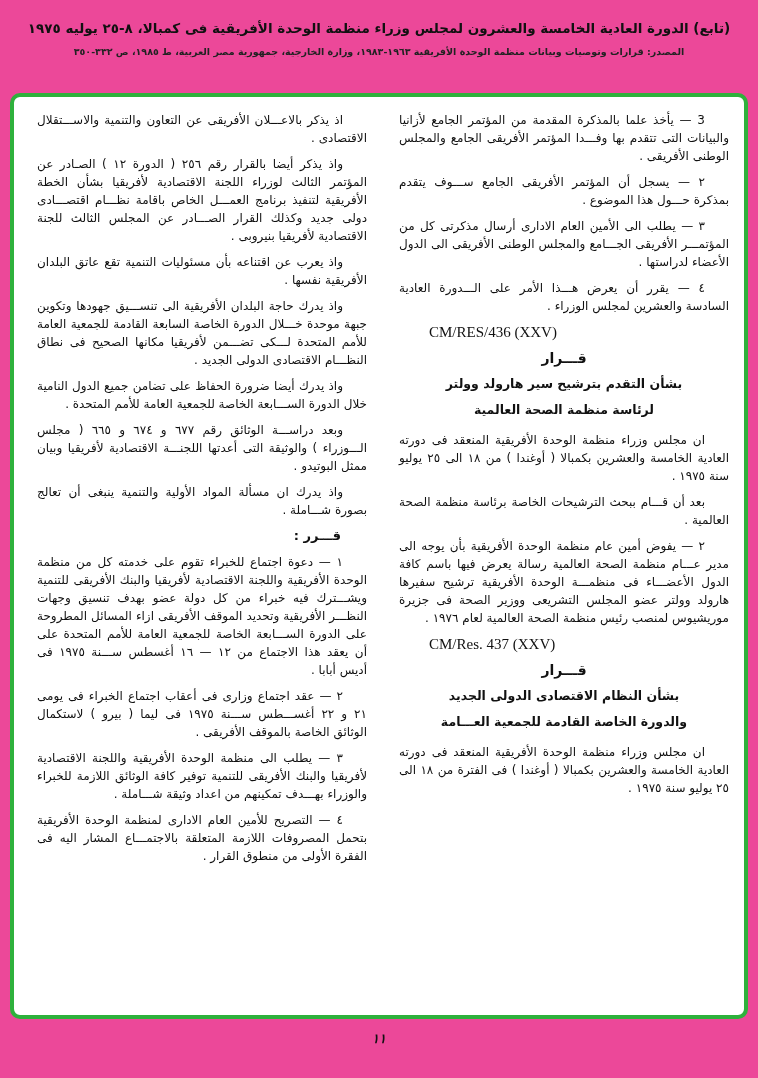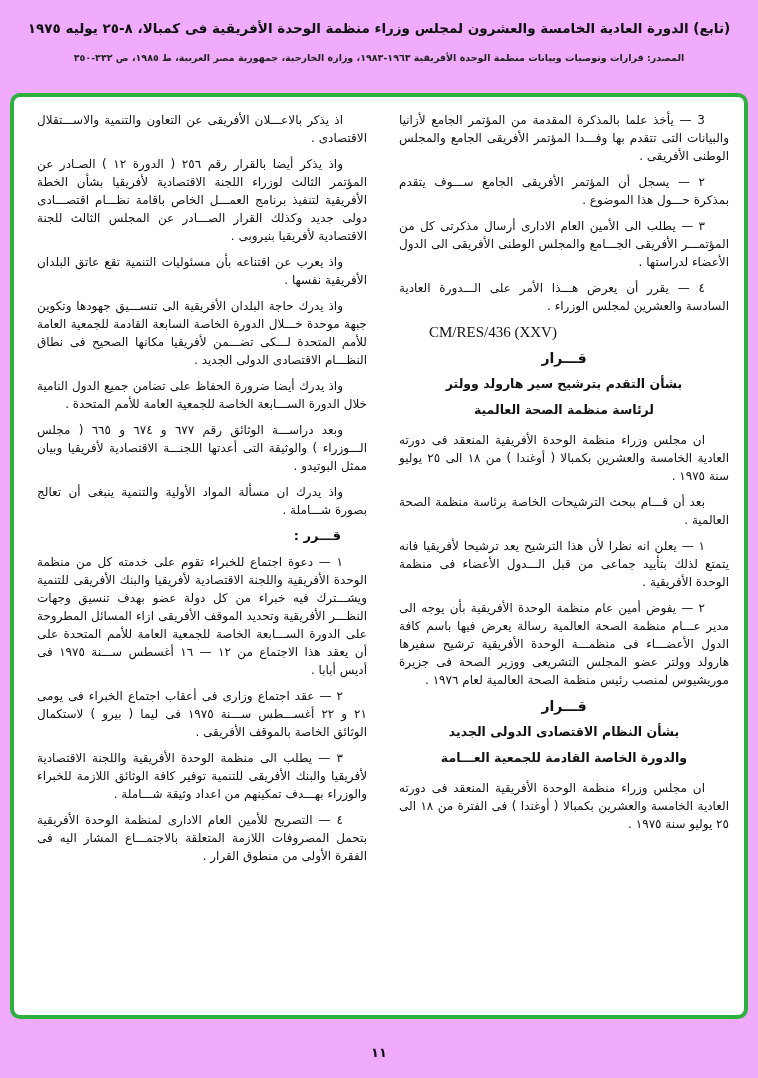--- a/index.html
+++ b/index.html
@@ -1,38 +1,38 @@
 <!DOCTYPE html>
 <html lang="ar" dir="rtl"><head>
 <meta charset="utf-8">
 <style>
   html,body{margin:0;padding:0;background:#ffffff;}
   .page{
     position:relative;
     width:758px;height:1078px;
-    background:#f0abfc;
+    background:#ec4899;
     font-family:"DejaVu Sans",sans-serif;
     color:#111111;
     direction:rtl;
     overflow:hidden;
   }
   
   .page-header{
     text-align:center;
     padding-top:20px;
   }
   .header-title{
     font-size:13.5px;
     font-weight:bold;
     letter-spacing:0;
   }
   .header-source{
     font-size:9.5px;
     font-weight:bold;
-    margin-top:16px;
+    margin-top:10px;
     color:#222222;
   }
   
   .border-box{
     position:absolute;
     top:93px;left:10px;
     width:700px;
     height:892px;
     border:4px solid #2eb13c;
     border-radius:10px;
@@ -81,24 +81,25 @@
   .res-sub.last{margin-bottom:12px;}
   .decision-label{
     font-weight:bold;
     font-size:13px;
     text-indent:2.4em;
     margin:4px 0 8px 0;
   }
   
   .page-footer{
     position:absolute;
-    bottom:18px;left:0;right:0;
+    bottom:32px;left:0;right:0;
     text-align:center;
     font-size:13px;
     font-weight:bold;
+    font-style:italic;
   }
 </style>
 </head>
 <body>
 
 <div class="page">
 
   <div class="page-header">
     <div class="header-title">(تابع) الدورة العادية الخامسة والعشرون لمجلس وزراء منظمة الوحدة الأفريقية فى كمبالا، ٨-٢٥ يوليه ١٩٧٥</div>
     <div class="header-source">المصدر: قرارات وتوصيات وبيانات منظمة الوحدة الأفريقية ١٩٦٣-١٩٨٣، وزارة الخارجية، جمهورية مصر العربية، ط ١٩٨٥، ص ٣٣٢-٣٥٠</div>
@@ -114,23 +115,23 @@
         <p>٤ — يقرر أن يعرض هـــذا الأمر على الـــدورة العادية السادسة والعشرين لمجلس الوزراء .</p>
 
         <p class="ref-line">CM/RES/436 (XXV)</p>
 
         <p class="res-title">قـــرار</p>
         <p class="res-sub">بشأن التقدم بترشيح سير هارولد وولتر</p>
         <p class="res-sub last">لرئاسة منظمة الصحة العالمية</p>
 
         <p>ان مجلس وزراء منظمة الوحدة الأفريقية المنعقد فى دورته العادية الخامسة والعشرين بكمبالا ( أوغندا ) من ١٨ الى ٢٥ يوليو سنة ١٩٧٥ .</p>
         <p>بعد أن قـــام ببحث الترشيحات الخاصة برئاسة منظمة الصحة العالمية .</p>
-        <p>١ — يعلن انه نظرا لأن هذا الترشيح يعد ترشيحا لأفريقيا فانه يتمتع لذلك بتأييد جماعى من قبل الـــدول الأعضاء فى منظمة الوحدة الأفريقية .</p>
         <p>٢ — يفوض أمين عام منظمة الوحدة الأفريقية بأن يوجه الى مدير عـــام منظمة الصحة العالمية رسالة يعرض فيها باسم كافة الدول الأعضـــاء فى منظمـــة الوحدة الأفريقية ترشيح سفيرها هارولد وولتر عضو المجلس التشريعى ووزير الصحة فى جزيرة موريشيوس لمنصب رئيس منظمة الصحة العالمية لعام ١٩٧٦ .</p>
 
+        <p class="ref-line">CM/Res. 437 (XXV)</p>
 
         <p class="res-title">قـــرار</p>
         <p class="res-sub">بشأن النظام الاقتصادى الدولى الجديد</p>
         <p class="res-sub last">والدورة الخاصة القادمة للجمعية العـــامة</p>
 
         <p>ان مجلس وزراء منظمة الوحدة الأفريقية المنعقد فى دورته العادية الخامسة والعشرين بكمبالا ( أوغندا ) فى الفترة من ١٨ الى ٢٥ يوليو سنة ١٩٧٥ .</p>
       </div>
 
       <div class="col">
         <p>اذ يذكر بالاعـــلان الأفريقى عن التعاون والتنمية والاســـتقلال الاقتصادى .</p>

